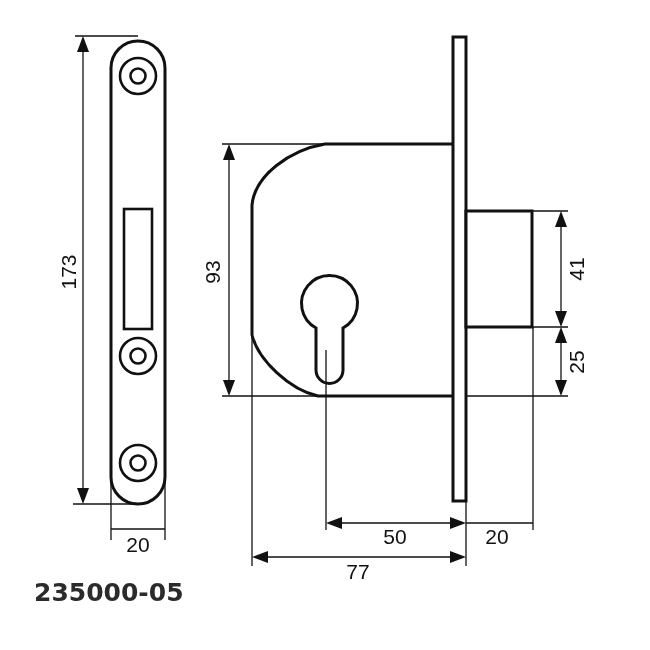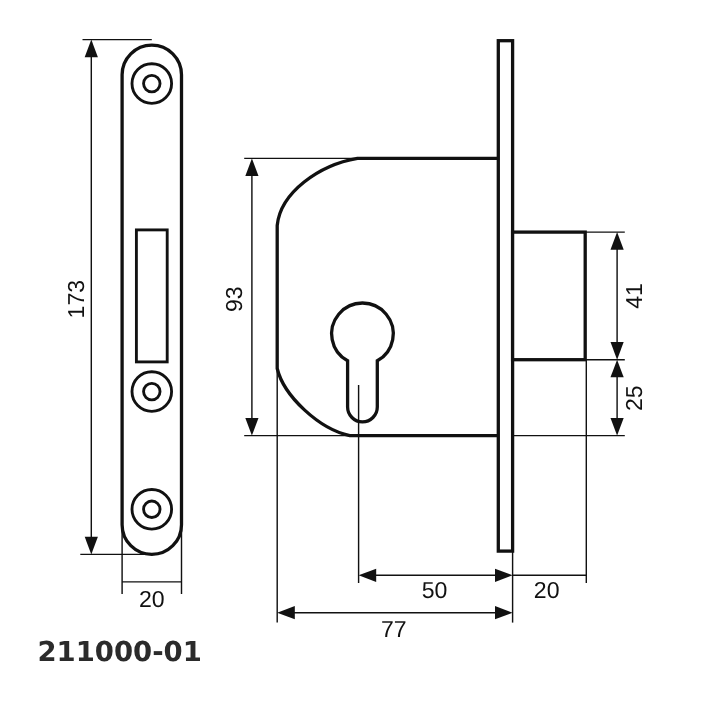--- a/index.html
+++ b/index.html
@@ -110,13 +110,13 @@
 
     <g>
       <line class="thin" x1="256" y1="557" x2="462" y2="557"></line>
       <polygon class="arrow" points="252,557 268,551 268,563"></polygon>
       <polygon class="arrow" points="466,557 450,551 450,563"></polygon>
       <text class="dimtext" x="358" y="579" text-anchor="middle">77</text>
     </g>
   </g>
 </svg>
 
-<div class="partno">211000-01</div>
+<div class="partno">235000-05</div>
 
 </body></html>

